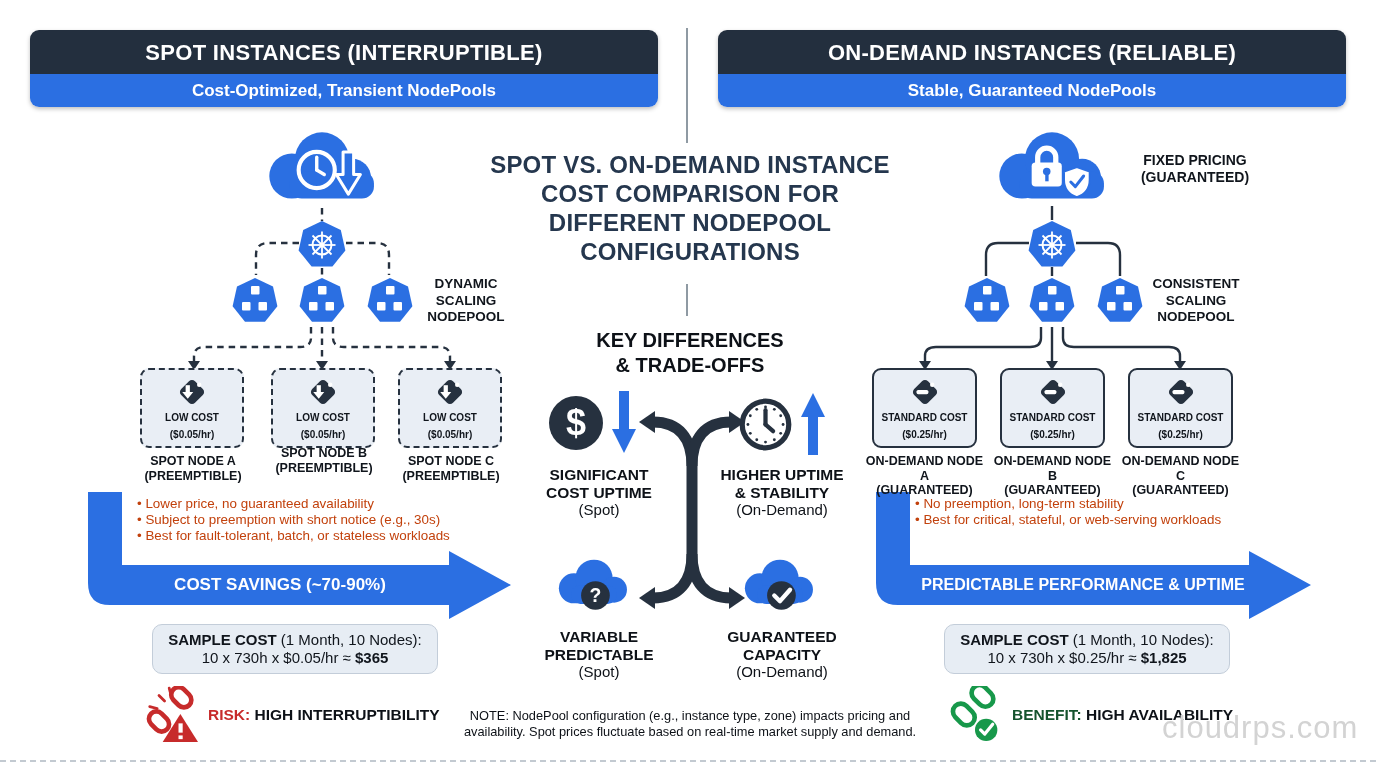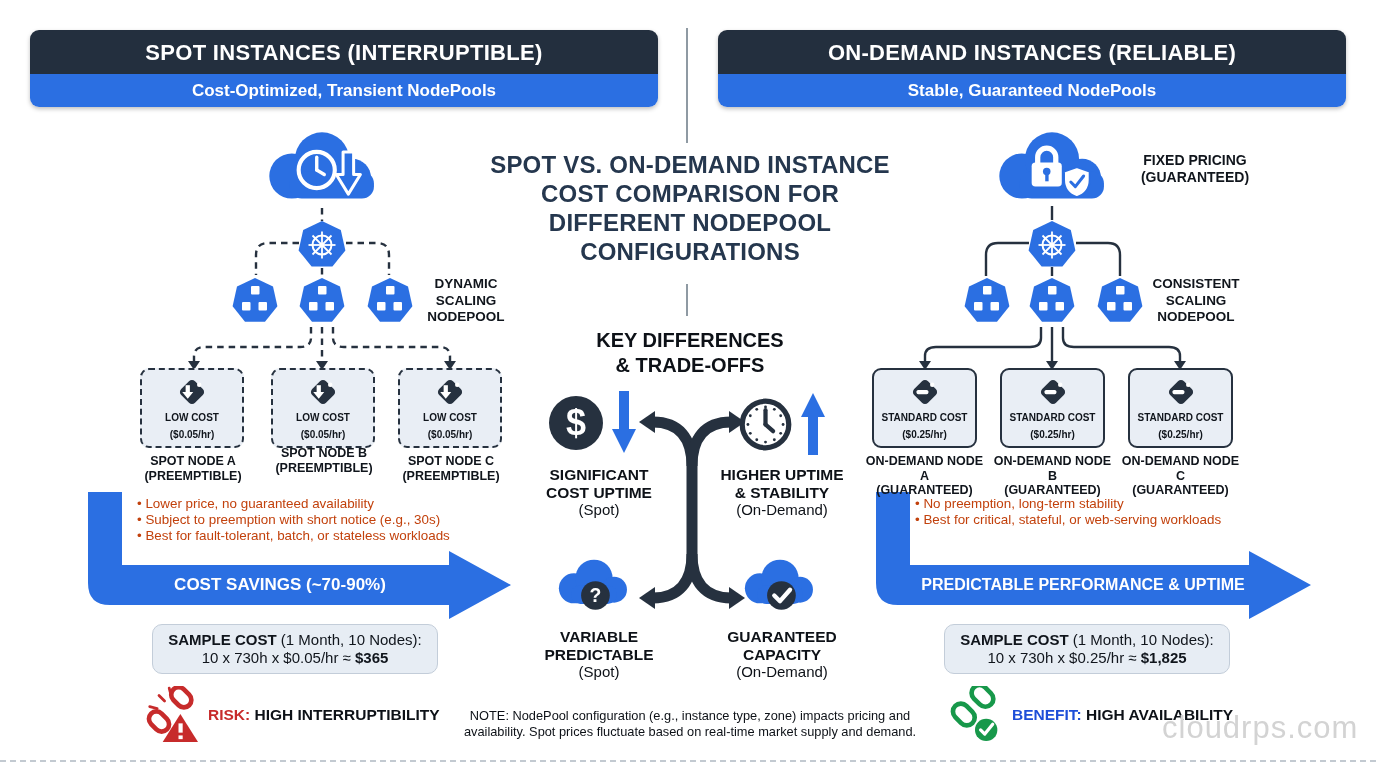--- a/index.html
+++ b/index.html
@@ -21,21 +21,21 @@
   .nodebox{box-sizing:border-box;background:#e9eef5;border:2.5px dashed #26313f;border-radius:9px;
            text-align:center;padding-top:5px;}
   .nodebox.solid{border-style:solid;}
   .nodebox .cost{font-size:10px;font-weight:bold;line-height:14.5px;color:#10151c;margin-top:2px;}
   .nlabel{font-size:12.5px;font-weight:bold;line-height:14.5px;text-align:center;color:#10151c;}
   .bullets{font-size:13.4px;line-height:15.9px;color:#c2410c;}
   .arrow-text{color:#fff;font-weight:bold;text-align:center;}
   .samplebox{box-sizing:border-box;background:#e7edf4;border:1px solid #c3cdd9;border-radius:10px;
              text-align:center;font-size:15px;line-height:18px;padding-top:6px;color:#10151c;}
   .risklbl{font-size:15.5px;font-weight:bold;color:#0d1117;white-space:nowrap;}
-  .red{color:#c72b2b;} .green{color:#1d4ed8;}
+  .red{color:#c72b2b;} .green{color:#14532d;}
   .note{font-size:12.8px;line-height:16px;text-align:center;color:#0d1117;}
   .watermark{font-size:31px;color:#d3d3d3;letter-spacing:1px;}
   .divider{background:#8f9aa3;width:2px;}
   .bottom-dash{border-top:2px dashed #c3cad1;width:1376px;}
 </style>
 </head>
 <body>
 
 <div class="canvas">
 

